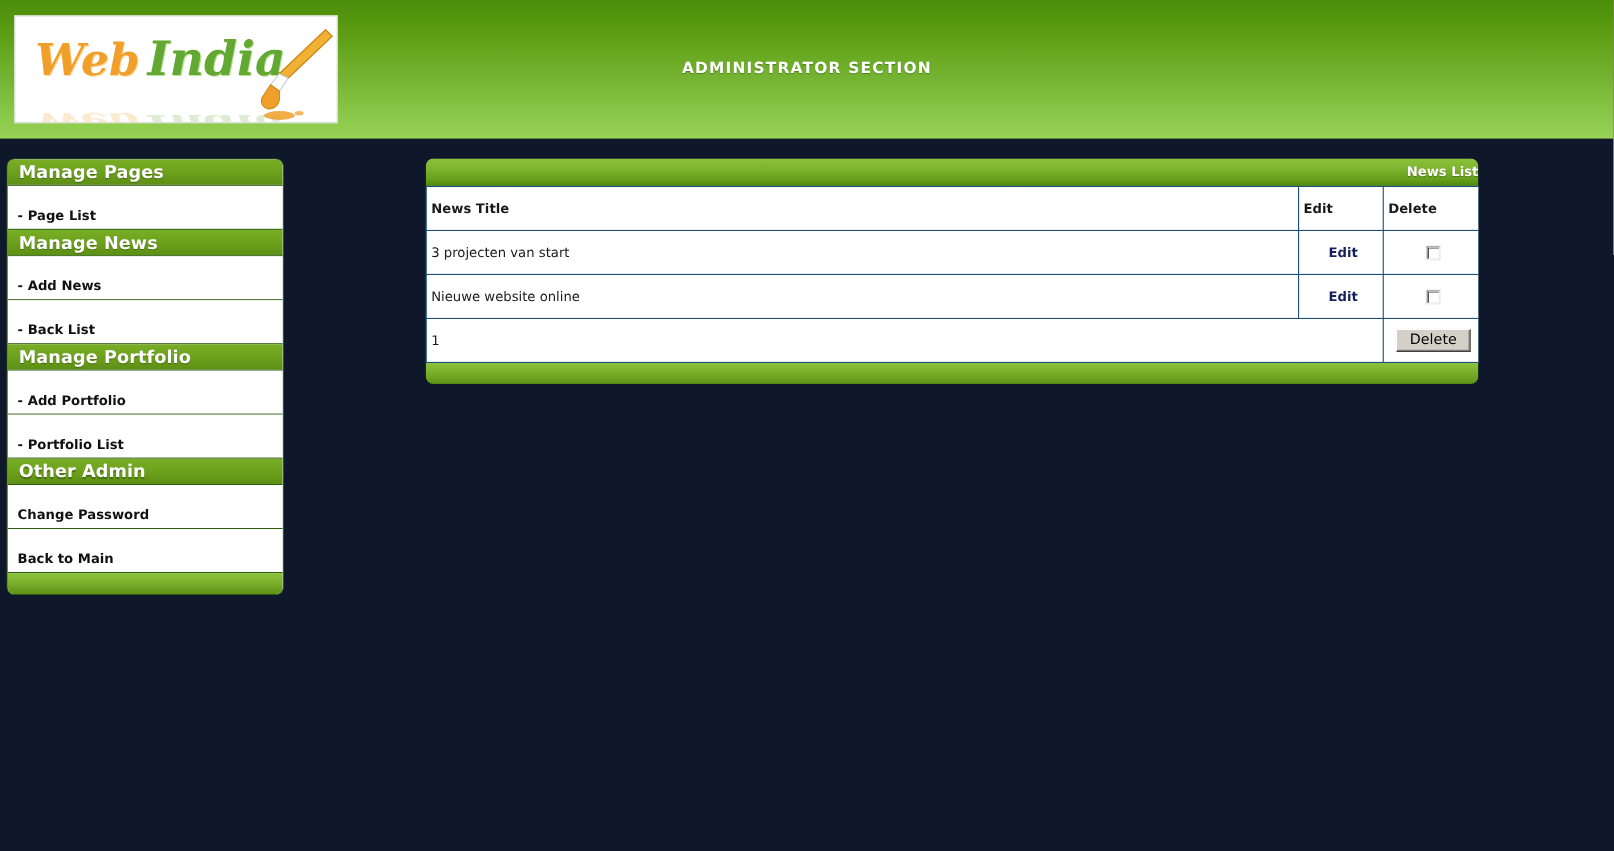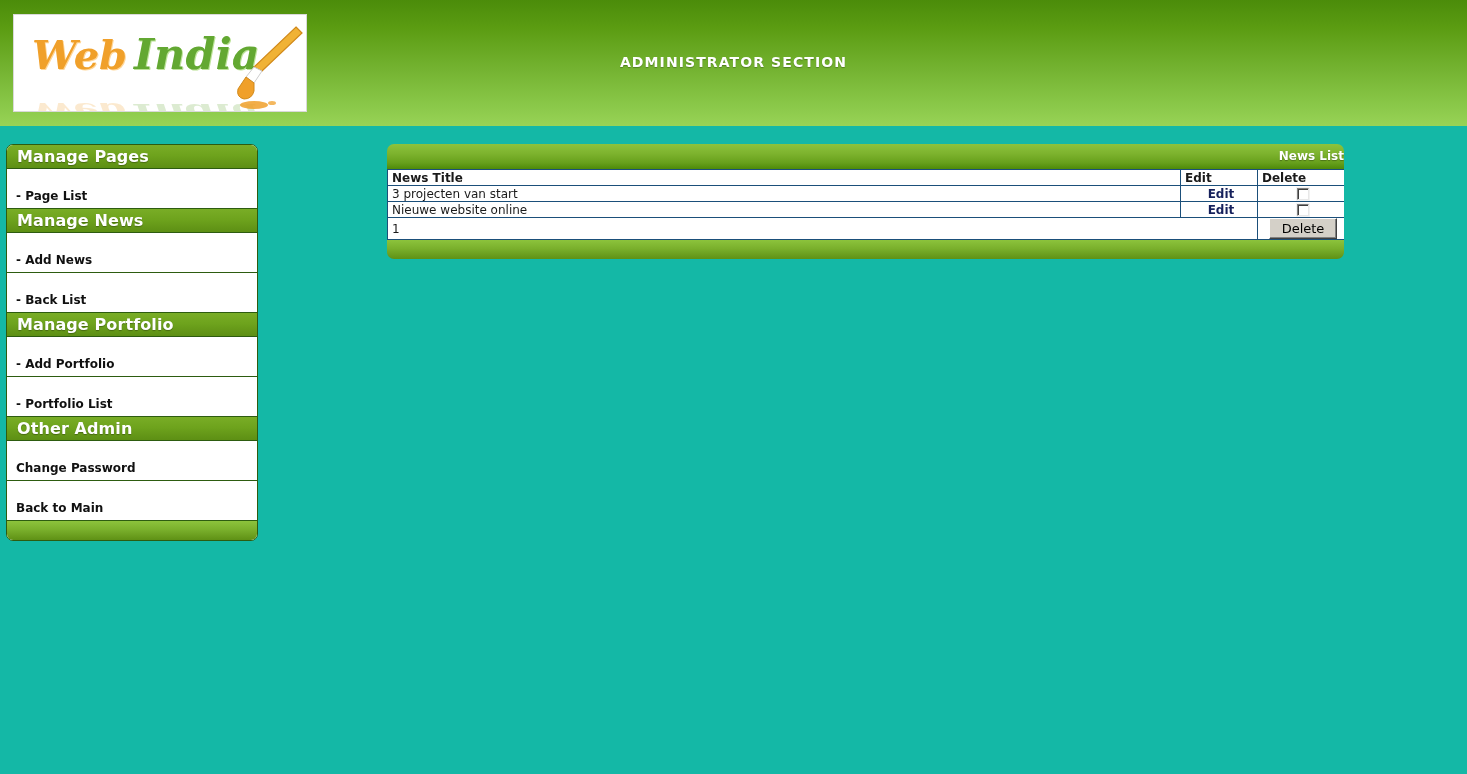--- a/index.html
+++ b/index.html
@@ -7,21 +7,21 @@
     margin: 0;
     padding: 0;
     background: #ffffff;
     font-family: "DejaVu Sans", "Liberation Sans", sans-serif;
   }
   #page {
     position: relative;
     width: 1467px;
     height: 774px;
     overflow: hidden;
-    background: #14b8a6;
+    background: #0f172a;
   }
 
   
   .header {
     position: absolute;
     left: 0; top: 0;
     width: 1467px;
     height: 126px;
     background: linear-gradient(to bottom, #4b8c0a 0%, #5b9c12 22%, #74b331 55%, #8bc94a 85%, #98d356 100%);
   }
@@ -148,21 +148,21 @@
     border-left: 1px solid #16531f;
     border-right: 1px solid #16531f;
     border-bottom: 1px solid #16531f;
     box-sizing: border-box;
   }
   table.news td, table.news th {
     border: 1px solid #1b4f7a;
     font-size: 12px;
     color: #1a1a1a;
     padding: 0 0 0 4px;
-    height: 16px;
+    height: 40px;
     vertical-align: middle;
     box-sizing: border-box;
   }
   table.news th {
     font-weight: bold;
     text-align: left;
   }
   th.col-edit, th.col-del { text-align: center; padding: 0; }
   td.cell-edit, td.cell-del { text-align: center; padding: 0; }
   .edit-link {

